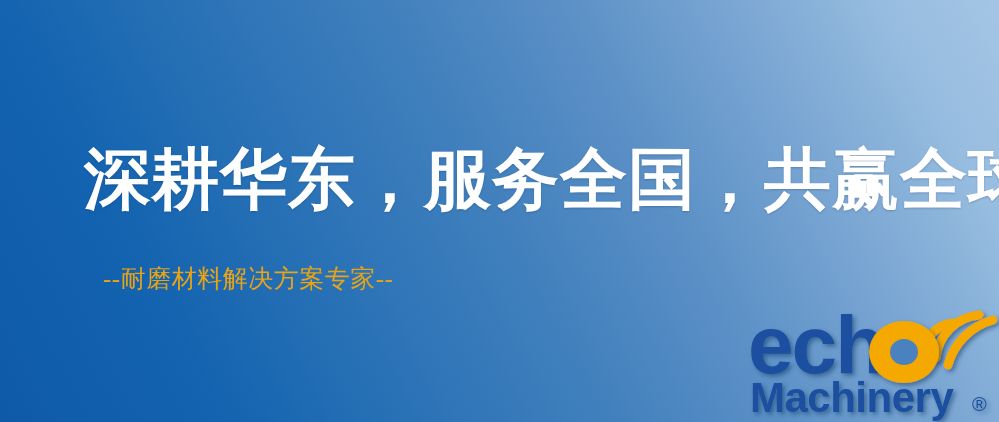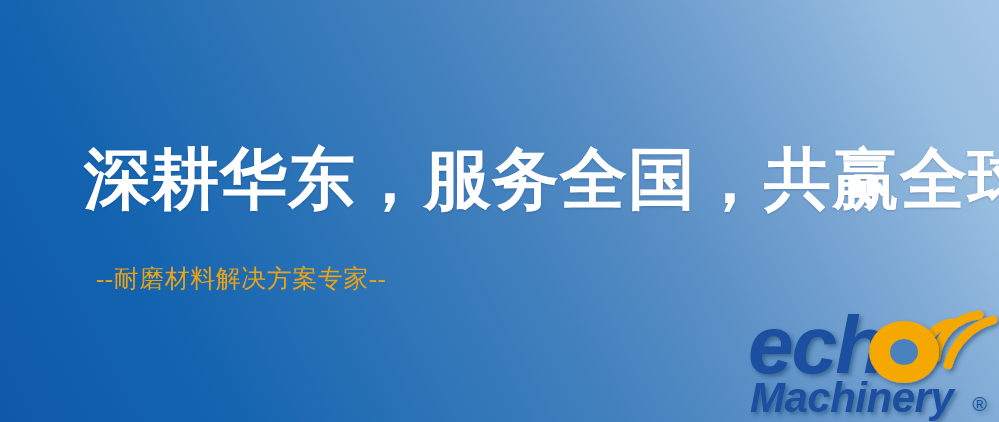--- a/index.html
+++ b/index.html
@@ -37,39 +37,38 @@
     line-height: 1;
     letter-spacing: 1px;
     color: #ffffff;
     white-space: nowrap;
     text-shadow: 0 1px 2px rgba(10, 45, 90, 0.25);
   }
 
   
   .subtitle {
     position: absolute;
-    left: 96px;
+    left: 103px;
     top: 266px;
     margin: 0;
     font-family: "Liberation Serif", "DejaVu Serif", serif;
     font-size: 25px;
     line-height: 1;
     letter-spacing: 0.5px;
     color: #e8a317;
     white-space: nowrap;
   }
 
   
   .logo {
     position: absolute;
     left: 748px;
     top: 296px;
     width: 251px;
     height: 126px;
-    font-style: italic;
   }
   .logo svg {
     display: block;
     width: 251px;
     height: 126px;
   }
 </style>
 </head>
 <body>
 

